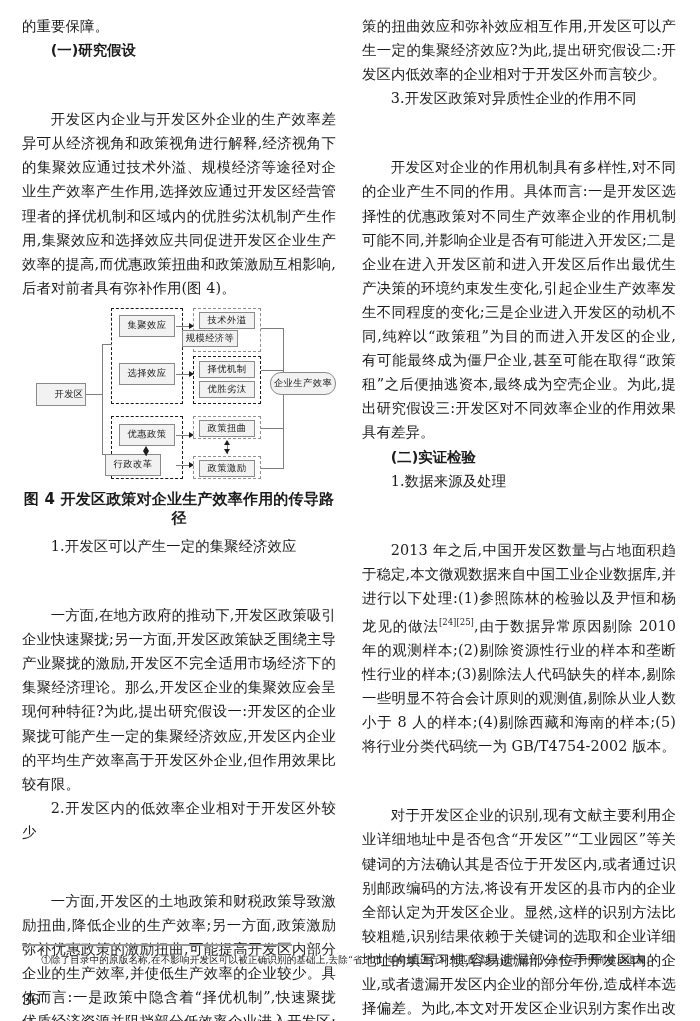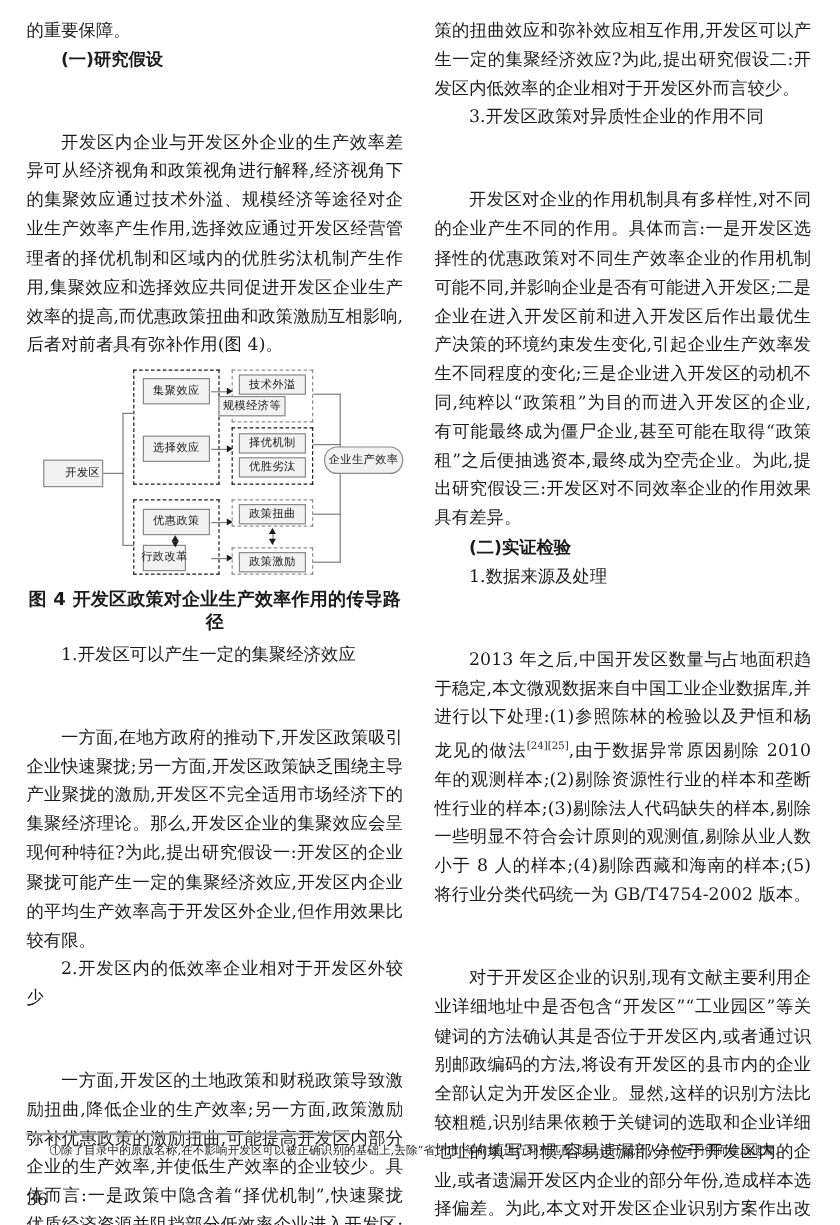--- a/index.html
+++ b/index.html
@@ -173,21 +173,21 @@
           <div class="ln lnh" style="left:64px;top:88px;width:17px;"></div>
           <div class="ln lnv" style="left:80px;top:38px;height:110px;"></div>
           <div class="ln lnh" style="left:80px;top:38px;width:10px;"></div>
           <div class="ln lnh" style="left:80px;top:148px;width:10px;"></div>
 
           <div class="dbox" style="left:14px;top:77px;width:50px;height:23px;padding-left:16px;">开发区</div>
 
           <div class="dbox" style="left:97px;top:9px;width:56px;height:22px;">集聚效应</div>
           <div class="dbox" style="left:97px;top:57px;width:56px;height:22px;text-align:center;">选择效应</div>
           <div class="dbox" style="left:97px;top:118px;width:56px;height:22px;">优惠政策</div>
-          <div class="dbox" style="left:97px;top:148px;width:36px;height:22px;text-align:center;">行政改革</div>
+          <div class="dbox" style="left:83px;top:148px;width:56px;height:22px;text-align:center;">行政改革</div>
 
           <div class="ln lnh" style="left:154px;top:20px;width:15px;"></div>
           <div class="arrow" style="left:167px;top:16.6px;"></div>
 
           <div class="ln lnh" style="left:154px;top:68px;width:15px;"></div>
           <div class="arrow" style="left:167px;top:64.6px;"></div>
 
           <div class="ln lnh" style="left:154px;top:129px;width:15px;"></div>
           <div class="arrow" style="left:167px;top:125.6px;"></div>
 

